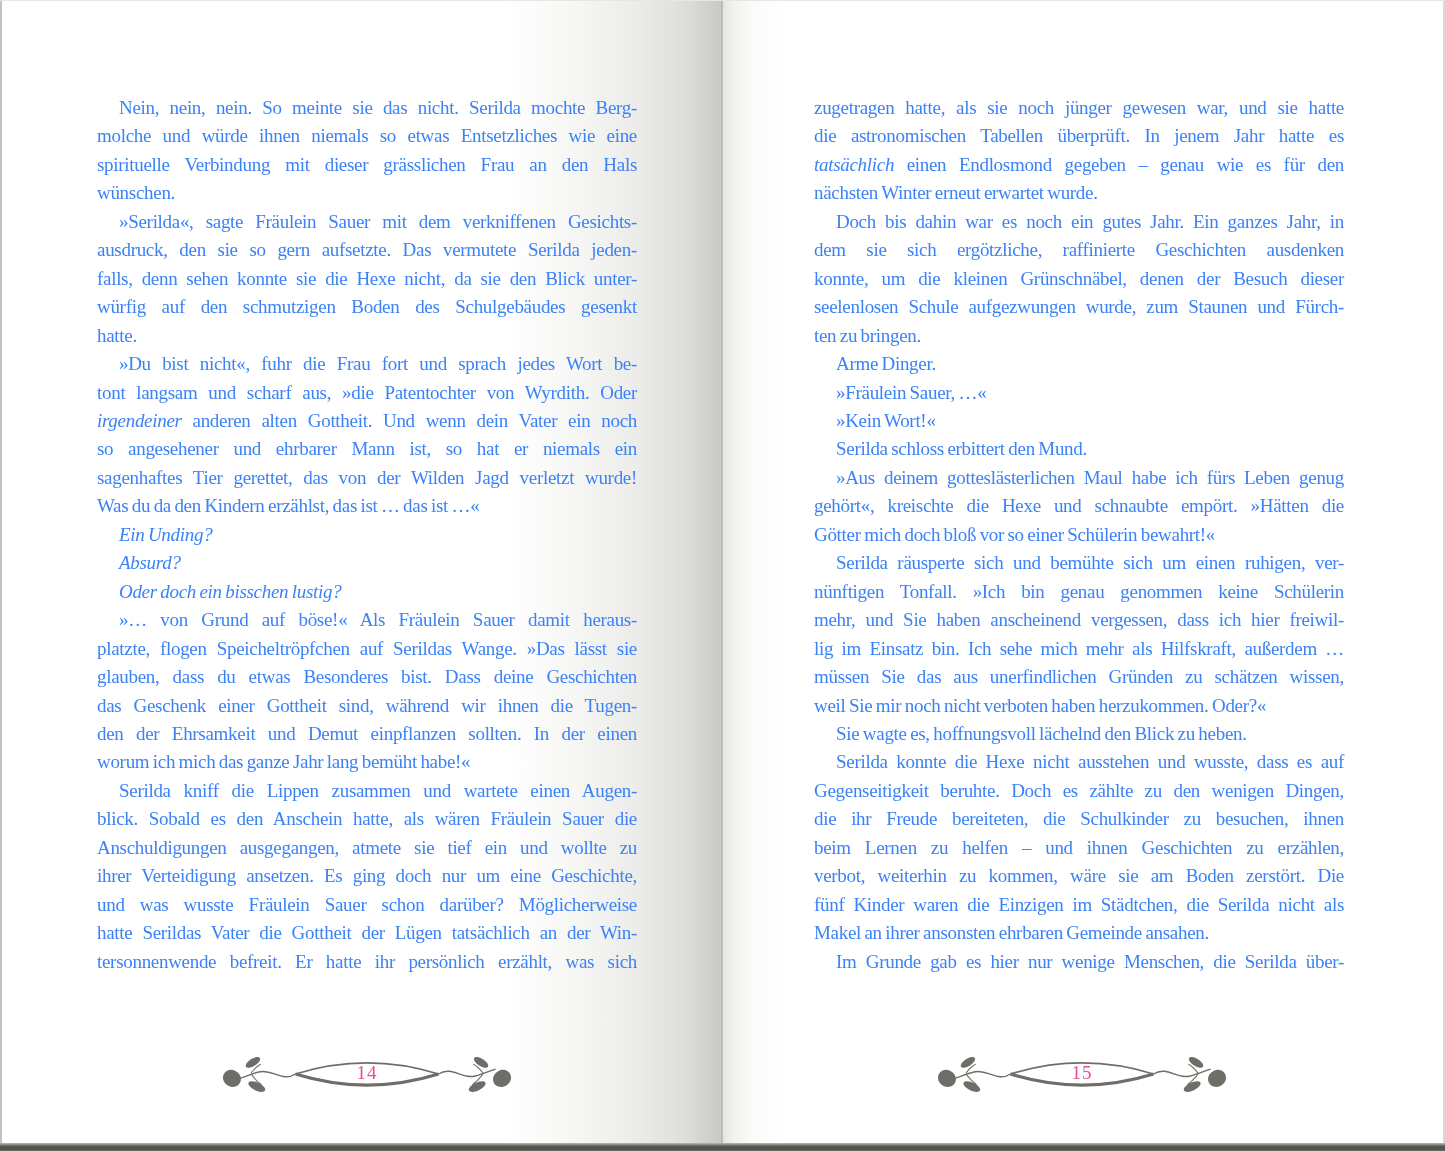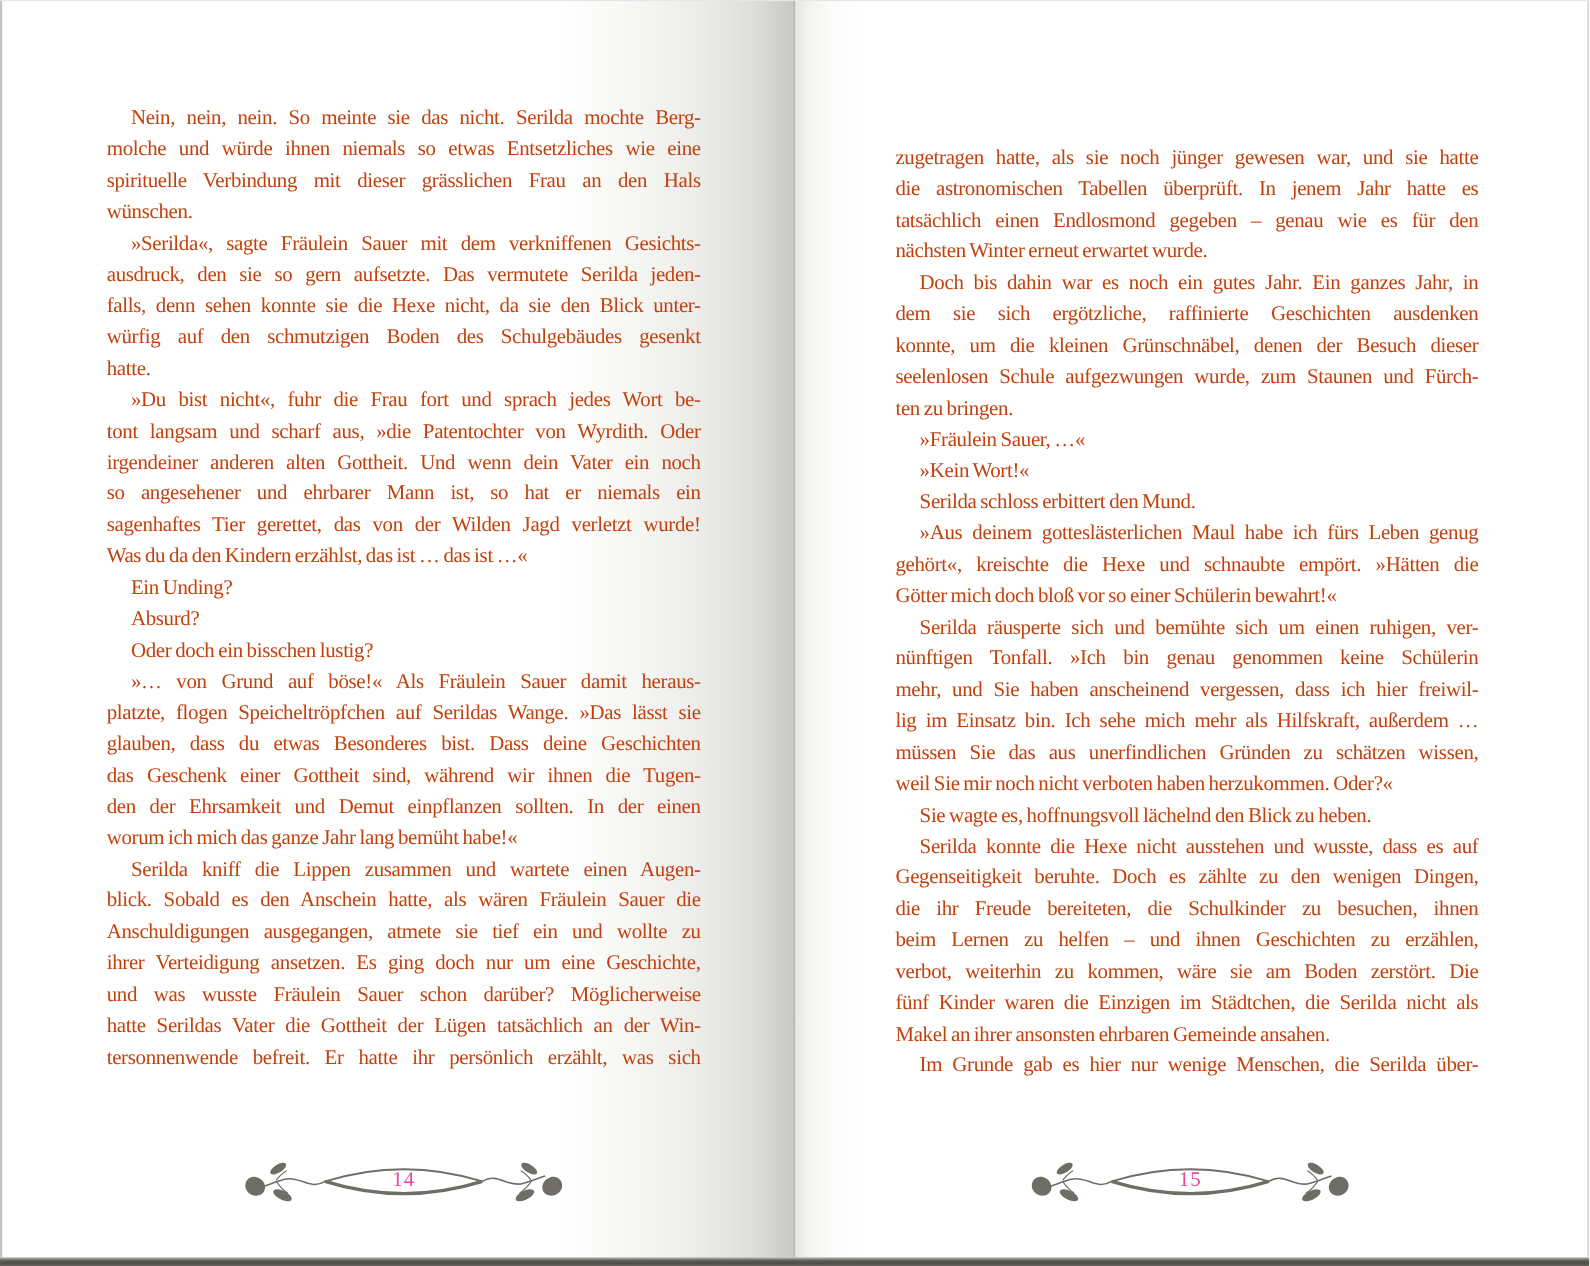--- a/index.html
+++ b/index.html
@@ -30,29 +30,29 @@
   .edge-left   { position: absolute; left: 0; top: 0; width: 2px; height: 1143px; background: #c2c2c0; }
   .edge-right  { position: absolute; right: 0; top: 0; width: 2px; height: 1143px; background: #d8d8d6; }
   .edge-top    { position: absolute; left: 0; top: 0; width: 100%; height: 1px; background: #e6e6e4; }
   .edge-bottom {
     position: absolute; left: 0; bottom: 0; width: 100%; height: 8px;
     background: linear-gradient(to bottom, #bdbbb7 0%, #5a5852 40%, #504e48 75%, #6e6c66 100%);
   }
   
   .text-col {
     position: absolute; top: 94px; width: 540px;
-    font-size: 19px; line-height: 28.45px; color: #c2410c;
+    font-size: 19px; line-height: 28.45px; color: #3b82f6;
     letter-spacing: -0.3px; word-spacing: -1px;
   }
   .text-col.left  { left: 97px; }
-  .text-col.right { left: 814px; width: 530px; margin-top: 36px; }
+  .text-col.right { left: 814px; width: 530px; }
   .line { text-align: justify; text-align-last: justify; }
   .line.last { text-align: right; text-align-last: left; }
   .line.first { text-indent: 22px; }
-  .it { }
+  .it { font-style: italic; }
   
   .ornament {
     position: absolute; width: 290px; height: 56px; top: 1046px;
   }
   .ornament.left  { left: 222px; }
   .ornament.right { left: 937px; }
   .ornament svg { position: absolute; left: 0; top: 0; }
   .orn-stroke { fill: none; stroke: var(--ornament-color, #6f6d67); }
   .orn-fill   { fill: var(--ornament-color, #6f6d67); stroke: none; }
   .page-number {
@@ -125,20 +125,23 @@
         <div class="line"><span>die astronomischen Tabellen überprüft. In jenem Jahr hatte es</span></div>
         <div class="line"><span class="it">tatsächlich</span><span> einen Endlosmond gegeben – genau wie es für den</span></div>
         <div class="line last"><span>nächsten Winter erneut erwartet wurde.</span></div>
       </div>
       <div class="para">
         <div class="line first"><span>Doch bis dahin war es noch ein gutes Jahr. Ein ganzes Jahr, in</span></div>
         <div class="line"><span>dem sie sich ergötzliche, raffinierte Geschichten ausdenken</span></div>
         <div class="line"><span>konnte, um die kleinen Grünschnäbel, denen der Besuch dieser</span></div>
         <div class="line"><span>seelenlosen Schule aufgezwungen wurde, zum Staunen und Fürch-</span></div>
         <div class="line last"><span>ten zu bringen.</span></div>
+      </div>
+      <div class="para">
+        <div class="line last first"><span>Arme Dinger.</span></div>
       </div>
       <div class="para">
         <div class="line last first"><span>»Fräulein Sauer, …«</span></div>
       </div>
       <div class="para">
         <div class="line last first"><span>»Kein Wort!«</span></div>
       </div>
       <div class="para">
         <div class="line last first"><span>Serilda schloss erbittert den Mund.</span></div>
       </div>

